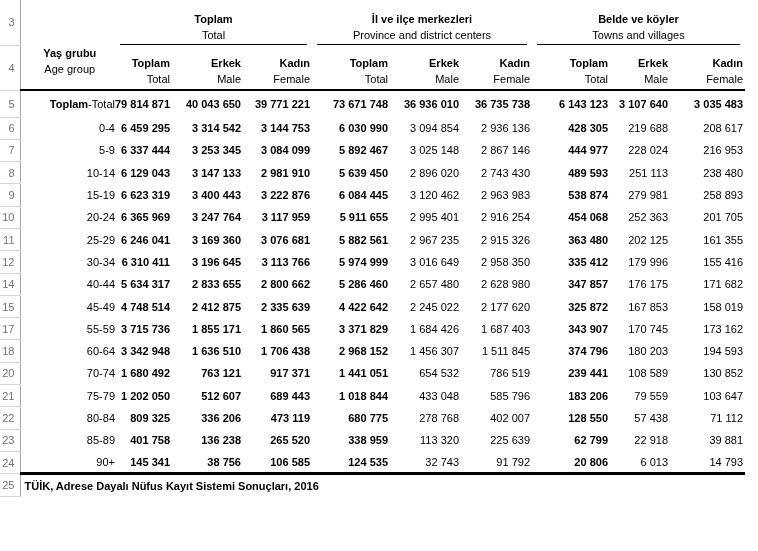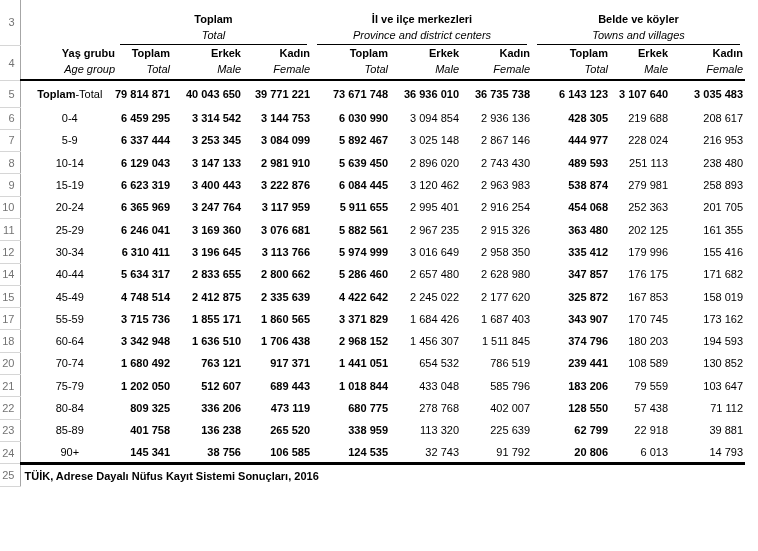--- a/index.html
+++ b/index.html
@@ -17,28 +17,28 @@
     border-right:1px solid #a6a6a6; border-bottom:1px solid #d6d6d6;
     background:#fff;
   }
 
   
   .r3 { height:45px; }
   .r4 { height:33px; }
   .grp { text-align:center; vertical-align:bottom; }
   .gi  { margin:0 5px; border-bottom:1px solid #000; padding-bottom:1px; }
   .l-tr { font-weight:700; line-height:16px; }
-  .l-en { font-weight:400; line-height:16px;font-style:italic; }
+  .l-en { font-weight:400; line-height:16px; }
   .r4 .colh { border-bottom:2px solid #000; text-align:right; padding:0 2px 2px 0; vertical-align:bottom; }
-  .r4 .ageh { border-bottom:2px solid #000; text-align:right; padding:0 0 2px 4px; vertical-align:bottom; }
+  .r4 .ageh { border-bottom:2px solid #000; text-align:center; padding:0 0 12px 4px; vertical-align:bottom; }
 
   
   .r5 { height:27px; }
   .dr { height:22.3px; }
-  .age { text-align:center; padding-left:4px; }
+  .age { text-align:right; padding-left:4px; }
   .num { text-align:right; padding-right:2px; }
   .b   { font-weight:700; }
 
   
   .fr { height:23px; }
   .foot {
     border-top:3px solid #000; font-weight:700; text-align:left; padding-left:4px;
   }
 </style>
 </head>

